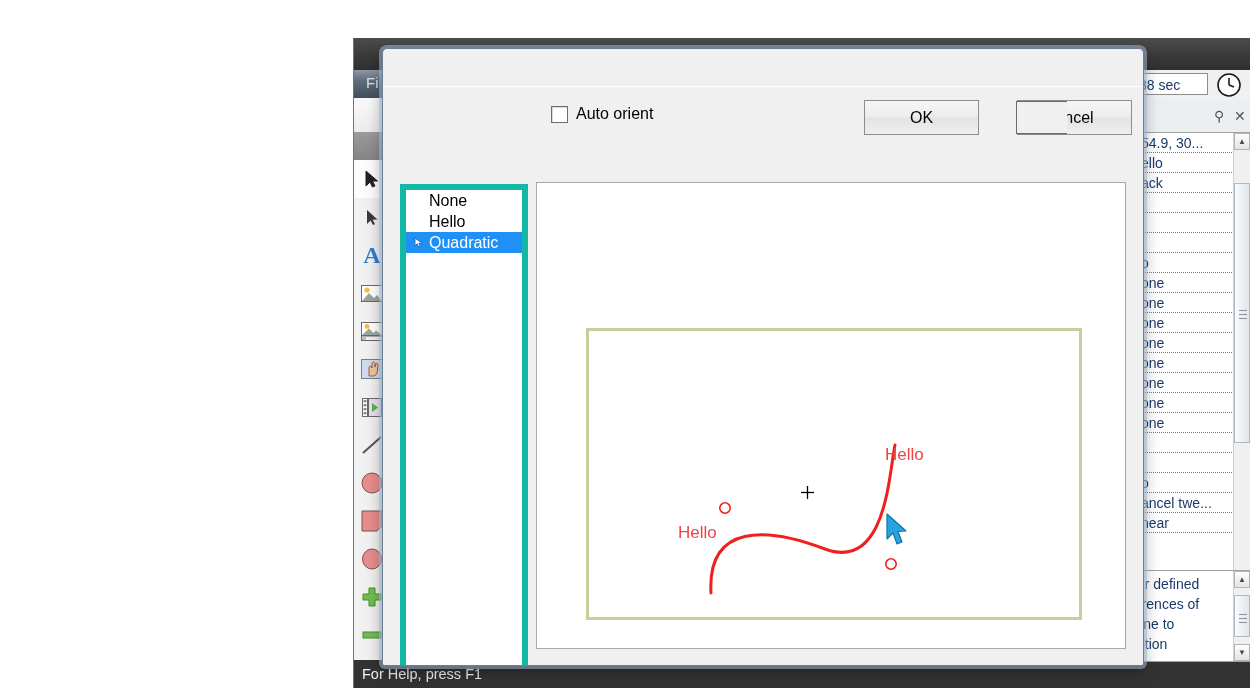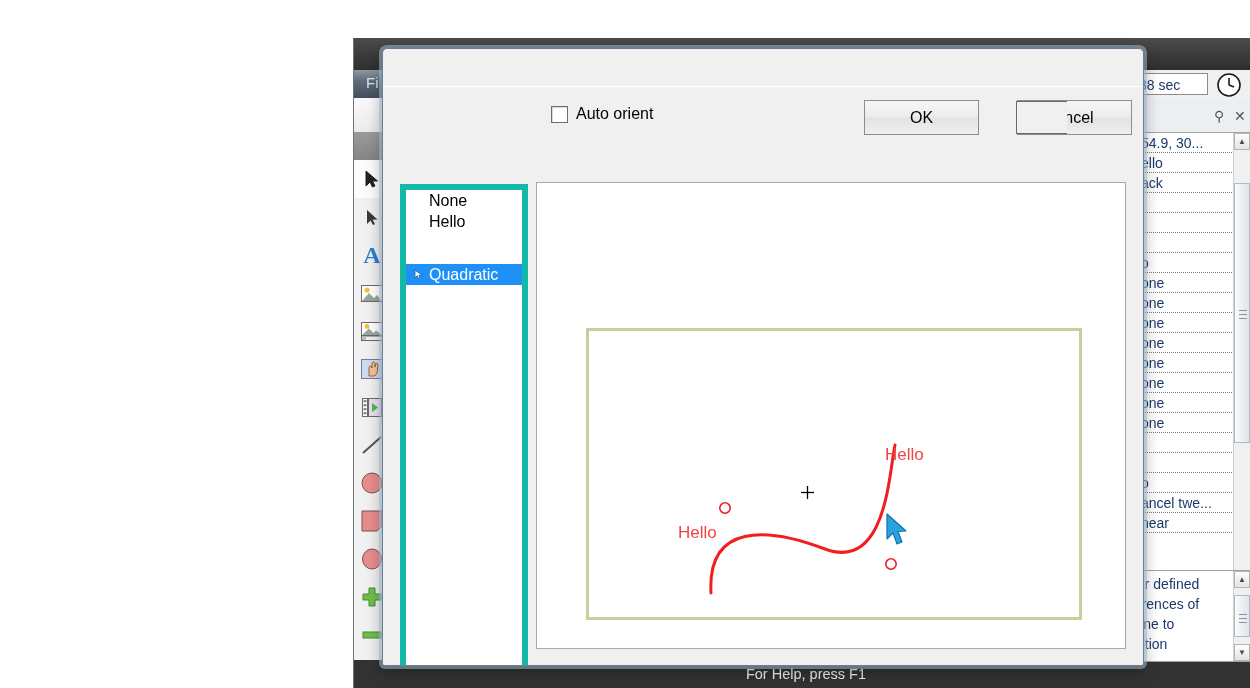--- a/index.html
+++ b/index.html
@@ -72,21 +72,21 @@
   
   #app-canvas{
     position:absolute;left:36px;top:122px;right:0;bottom:28px;
     background:#ffffff;
   }
 
   
   #app-statusbar{
     position:absolute;left:0;bottom:0;width:100%;height:28px;
     background:#333333;color:#f2f2f2;
-    font-size:14.5px;line-height:28px;padding-left:8px;box-sizing:border-box;text-align:center;
+    font-size:14.5px;line-height:28px;padding-left:8px;box-sizing:border-box;
   }
 
   
   #right-panel{
     left:1133px;top:70px;width:117px;height:592px;
     background:#f0f0f0;border-left:1px solid #9aa7b4;
     box-sizing:border-box;overflow:hidden;
   }
   #time-row{
     position:absolute;left:0;top:0;width:117px;height:30px;
@@ -214,21 +214,21 @@
   
   #type-list{
     position:absolute;left:17px;top:97px;width:128px;height:507px;
     background:#ffffff;border:6px solid #14b8a6;box-sizing:border-box;
   }
   .list-opt{
     height:21px;line-height:21px;
     font-size:16px;color:#000;padding-left:23px;
     white-space:nowrap;position:relative;
   }
-  .list-opt.sel{background:#1e90f6;color:#ffffff;margin-top:32px;}
+  .list-opt.sel{background:#1e90f6;color:#ffffff;}
   .list-cursor{
     position:absolute;left:8px;top:5px;width:10px;height:12px;
   }
 
   
   #preview{
     position:absolute;left:153px;top:95px;right:17px;bottom:16px;
     background:#ffffff;border:1px solid #a9a9a9;box-sizing:border-box;
     overflow:hidden;
   }

